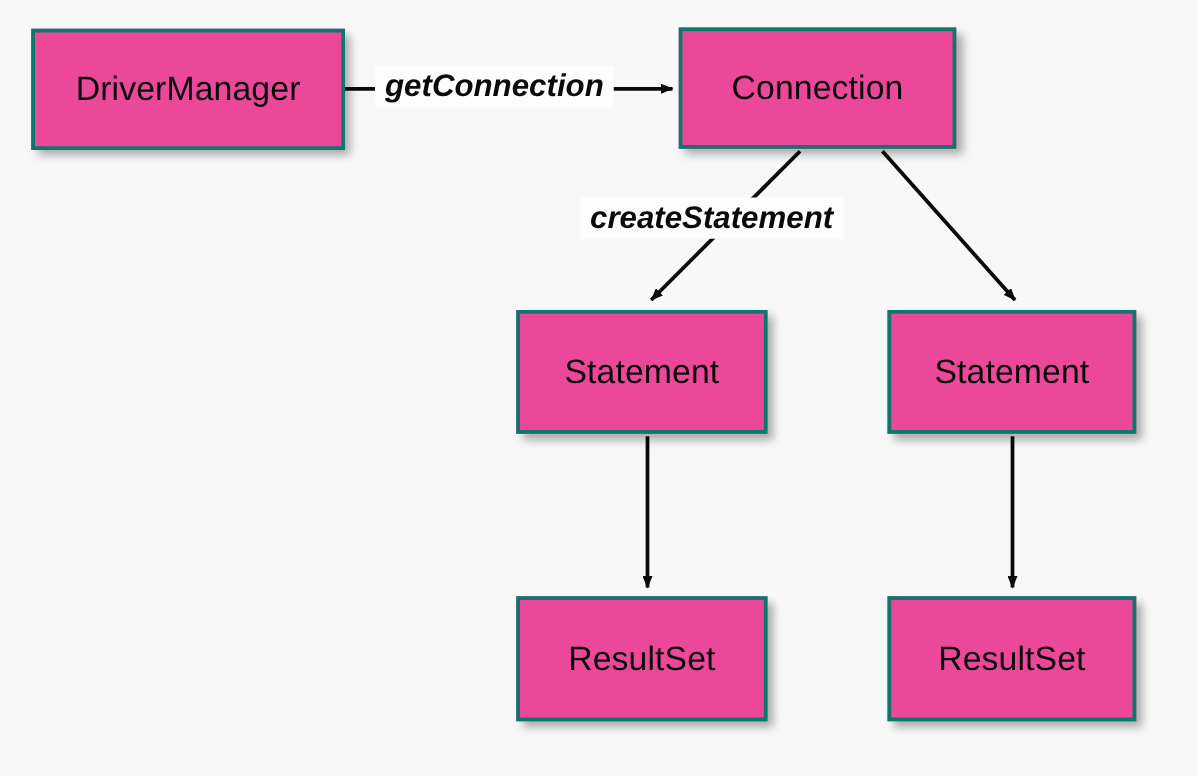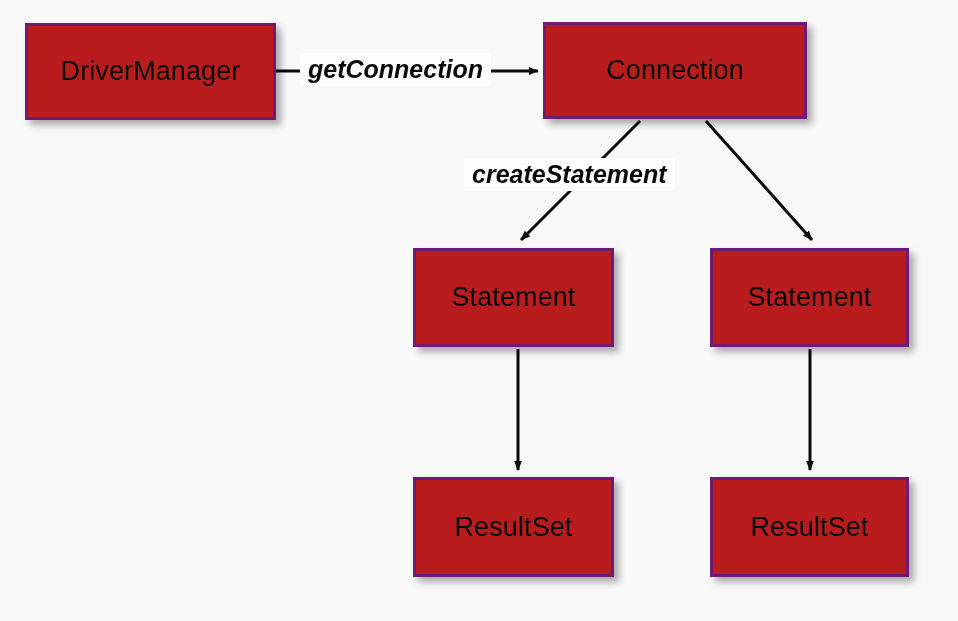--- a/index.html
+++ b/index.html
@@ -23,22 +23,22 @@
   #edges {
     position: absolute;
     left: 0;
     top: 0;
     width: 958px;
     height: 621px;
     pointer-events: none;
   }
   .node {
     position: absolute;
-    background: #b91c1c;
-    border: 3px solid #701a75;
+    background: #ec4899;
+    border: 3px solid #0f766e;
     box-sizing: border-box;
     box-shadow: 5px 5px 7px rgba(0,0,0,0.32);
     display: flex;
     align-items: center;
     justify-content: center;
   }
   .node-label {
     font-family: "Liberation Sans", sans-serif;
     font-size: 27px;
     font-weight: 400;
@@ -80,21 +80,21 @@
 
     <line x1="518" y1="349" x2="518" y2="470" stroke="#0a0a0a" stroke-width="3" marker-end="url(#arrowhead)"></line>
 
     <line x1="810" y1="349" x2="810" y2="470" stroke="#0a0a0a" stroke-width="3" marker-end="url(#arrowhead)"></line>
   </svg>
 
   <div class="node" style="left:25px; top:23px; width:251px; height:97px;">
     <span class="node-label">DriverManager</span>
   </div>
 
-  <div class="node" style="left:543px; top:22px; width:264px; height:97px;">
+  <div class="node" style="left:543px; top:22px; width:222px; height:97px;">
     <span class="node-label">Connection</span>
   </div>
 
   <div class="node" style="left:413px; top:248px; width:201px; height:99px;">
     <span class="node-label">Statement</span>
   </div>
 
   <div class="node" style="left:710px; top:248px; width:199px; height:99px;">
     <span class="node-label">Statement</span>
   </div>

